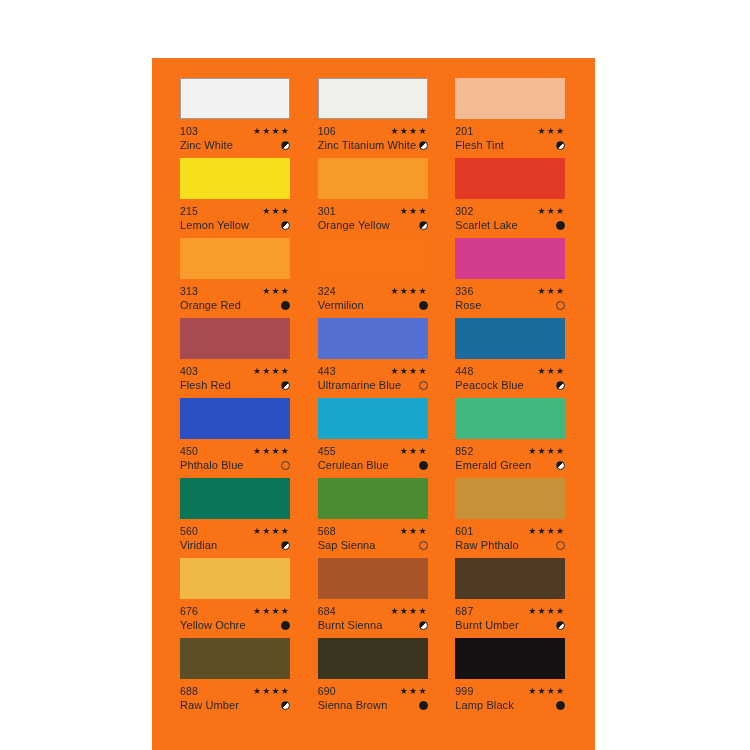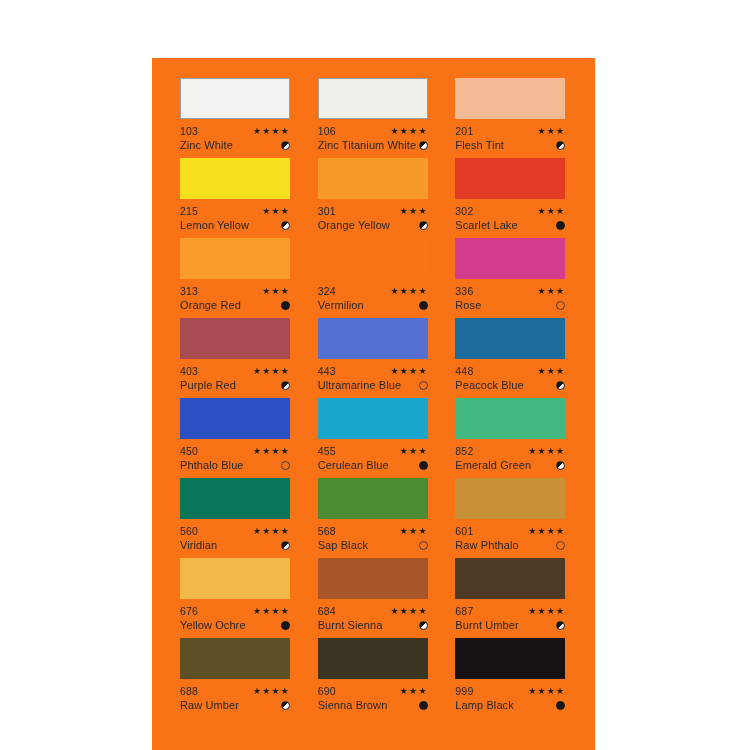--- a/index.html
+++ b/index.html
@@ -235,21 +235,21 @@
         </div>
       </div>
       <div class="swatch-cell">
         <div class="swatch-chip" style="background: rgb(169, 75, 82);"></div>
         <div class="swatch-meta">
           <div class="meta-row">
             <span class="code">403</span>
             <span class="stars">★★★★</span>
           </div>
           <div class="meta-row">
-            <span class="pname">Purple Red</span>
+            <span class="pname">Flesh Red</span>
             <span class="opacity semi"></span>
           </div>
         </div>
       </div>
       <div class="swatch-cell">
         <div class="swatch-chip" style="background: rgb(83, 112, 210);"></div>
         <div class="swatch-meta">
           <div class="meta-row">
             <span class="code">443</span>
             <span class="stars">★★★★</span>
@@ -326,21 +326,21 @@
         </div>
       </div>
       <div class="swatch-cell">
         <div class="swatch-chip" style="background: rgb(75, 140, 51);"></div>
         <div class="swatch-meta">
           <div class="meta-row">
             <span class="code">568</span>
             <span class="stars">★★★</span>
           </div>
           <div class="meta-row">
-            <span class="pname">Sap Black</span>
+            <span class="pname">Sap Sienna</span>
             <span class="opacity transparent"></span>
           </div>
         </div>
       </div>
       <div class="swatch-cell">
         <div class="swatch-chip" style="background: rgb(199, 145, 55);"></div>
         <div class="swatch-meta">
           <div class="meta-row">
             <span class="code">601</span>
             <span class="stars">★★★★</span>

